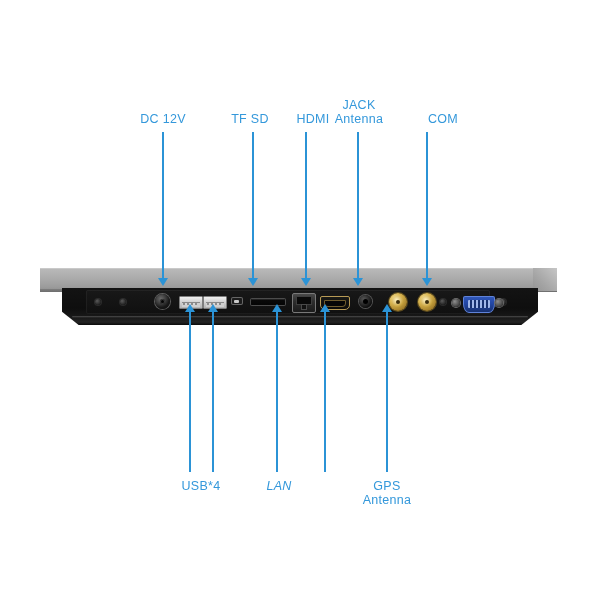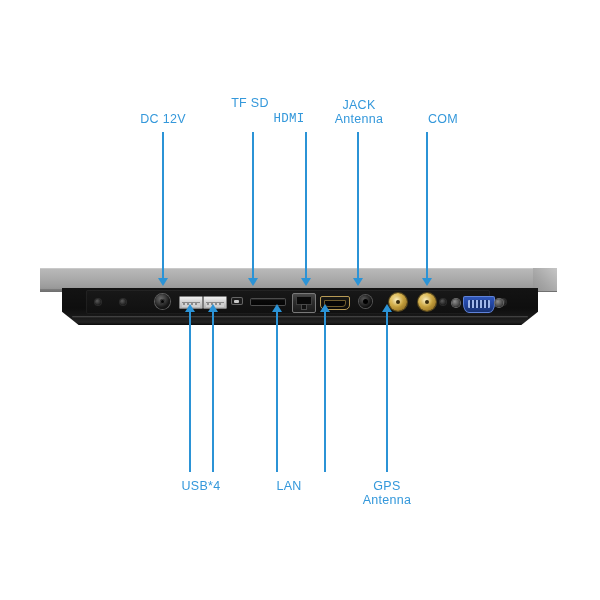--- a/index.html
+++ b/index.html
@@ -228,46 +228,46 @@
         <div class="pins"></div>
       </div>
       <div class="port vga-post" style="left:433px;top:11px;"></div>
     </div>
   </div>
 
   <div class="lbl" style="left:113px;top:112px;width:100px;">DC 12V</div>
   <div class="leader" style="left:162px;top:132px;height:146px;"></div>
   <div class="arrow down" style="left:158px;top:278px;"></div>
 
-  <div class="lbl" style="left:200px;top:96px;width:100px;text-align:center;">TF SD</div>
+  <div class="lbl" style="left:200px;top:112px;width:100px;text-align:center;">TF SD</div>
   <div class="leader" style="left:252px;top:132px;height:146px;"></div>
   <div class="arrow down" style="left:248px;top:278px;"></div>
 
-  <div class="lbl" style="left:239px;top:112px;width:100px;font-family:Liberation Mono, monospace;">HDMI</div>
+  <div class="lbl" style="left:263px;top:112px;width:100px;">HDMI</div>
   <div class="leader" style="left:305px;top:132px;height:146px;"></div>
   <div class="arrow down" style="left:301px;top:278px;"></div>
 
   <div class="lbl" style="left:309px;top:98px;width:100px;">JACK
 Antenna</div>
   <div class="leader" style="left:357px;top:132px;height:146px;"></div>
   <div class="arrow down" style="left:353px;top:278px;"></div>
 
   <div class="lbl" style="left:393px;top:112px;width:100px;">COM</div>
   <div class="leader" style="left:426px;top:132px;height:146px;"></div>
   <div class="arrow down" style="left:422px;top:278px;"></div>
 
   <div class="arrow up" style="left:185px;top:304px;"></div>
   <div class="leader" style="left:189px;top:312px;height:160px;"></div>
   <div class="arrow up" style="left:208px;top:304px;"></div>
   <div class="leader" style="left:212px;top:312px;height:160px;"></div>
   <div class="lbl" style="left:151px;top:479px;width:100px;">USB*4</div>
 
   <div class="arrow up" style="left:272px;top:304px;"></div>
   <div class="leader" style="left:276px;top:312px;height:160px;"></div>
-  <div class="lbl" style="left:239px;top:479px;width:100px;">LAN</div>
+  <div class="lbl" style="left:229px;top:479px;width:100px;font-style:italic;">LAN</div>
 
   <div class="arrow up" style="left:320px;top:304px;"></div>
   <div class="leader" style="left:324px;top:312px;height:160px;"></div>
 
   <div class="arrow up" style="left:382px;top:304px;"></div>
   <div class="leader" style="left:386px;top:312px;height:160px;"></div>
   <div class="lbl" style="left:337px;top:479px;width:100px;text-align:center;">GPS
 Antenna</div>
 
 </div>

